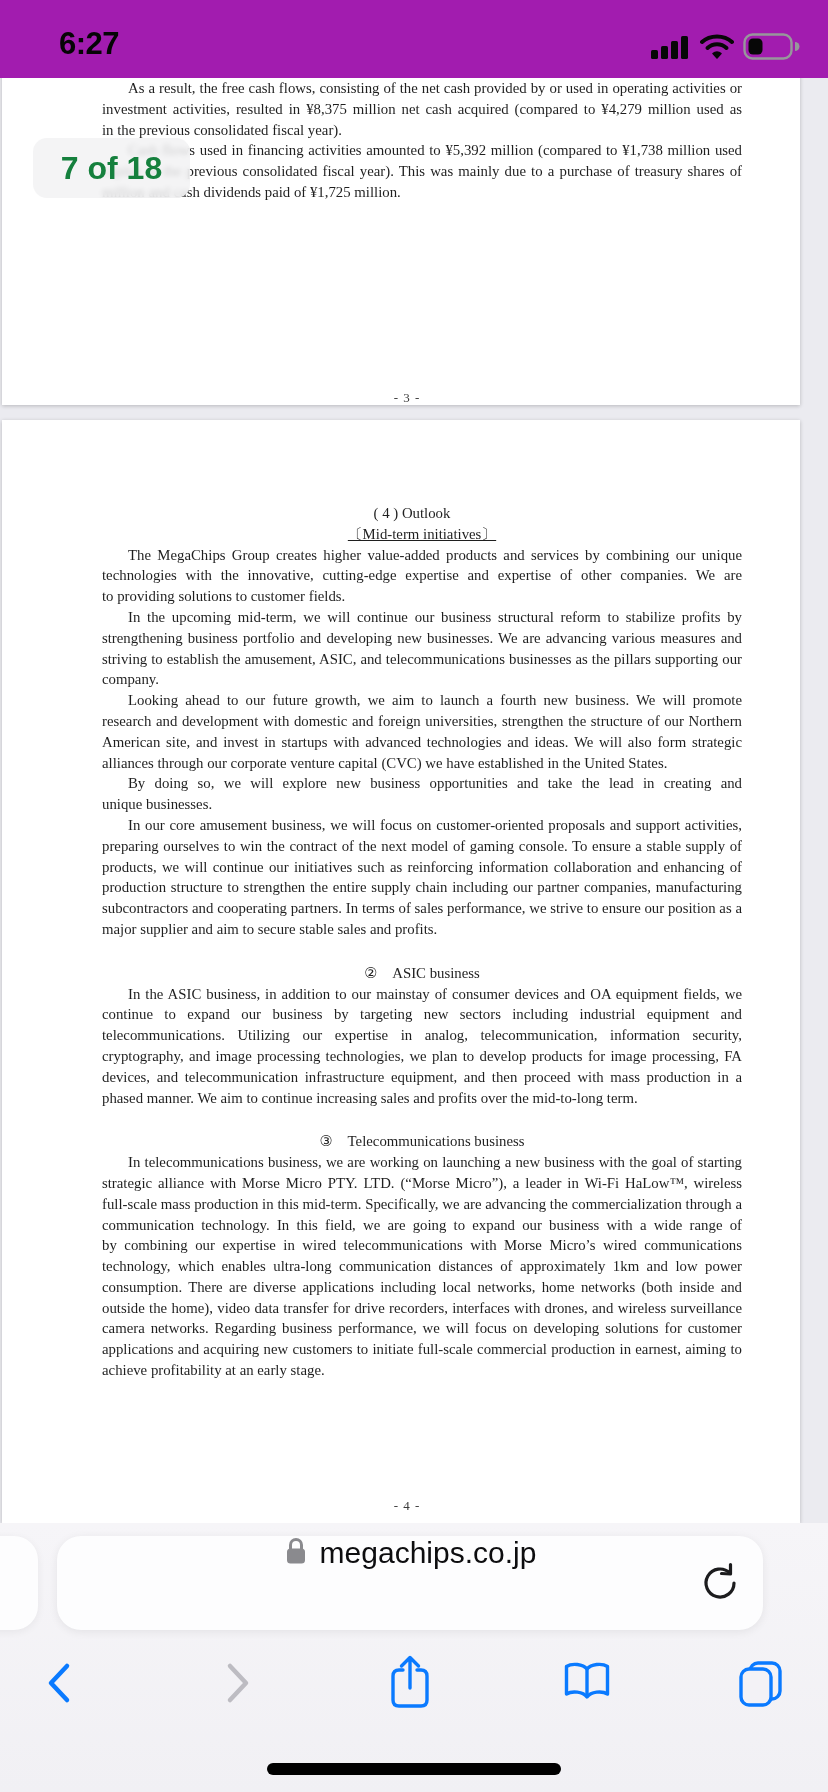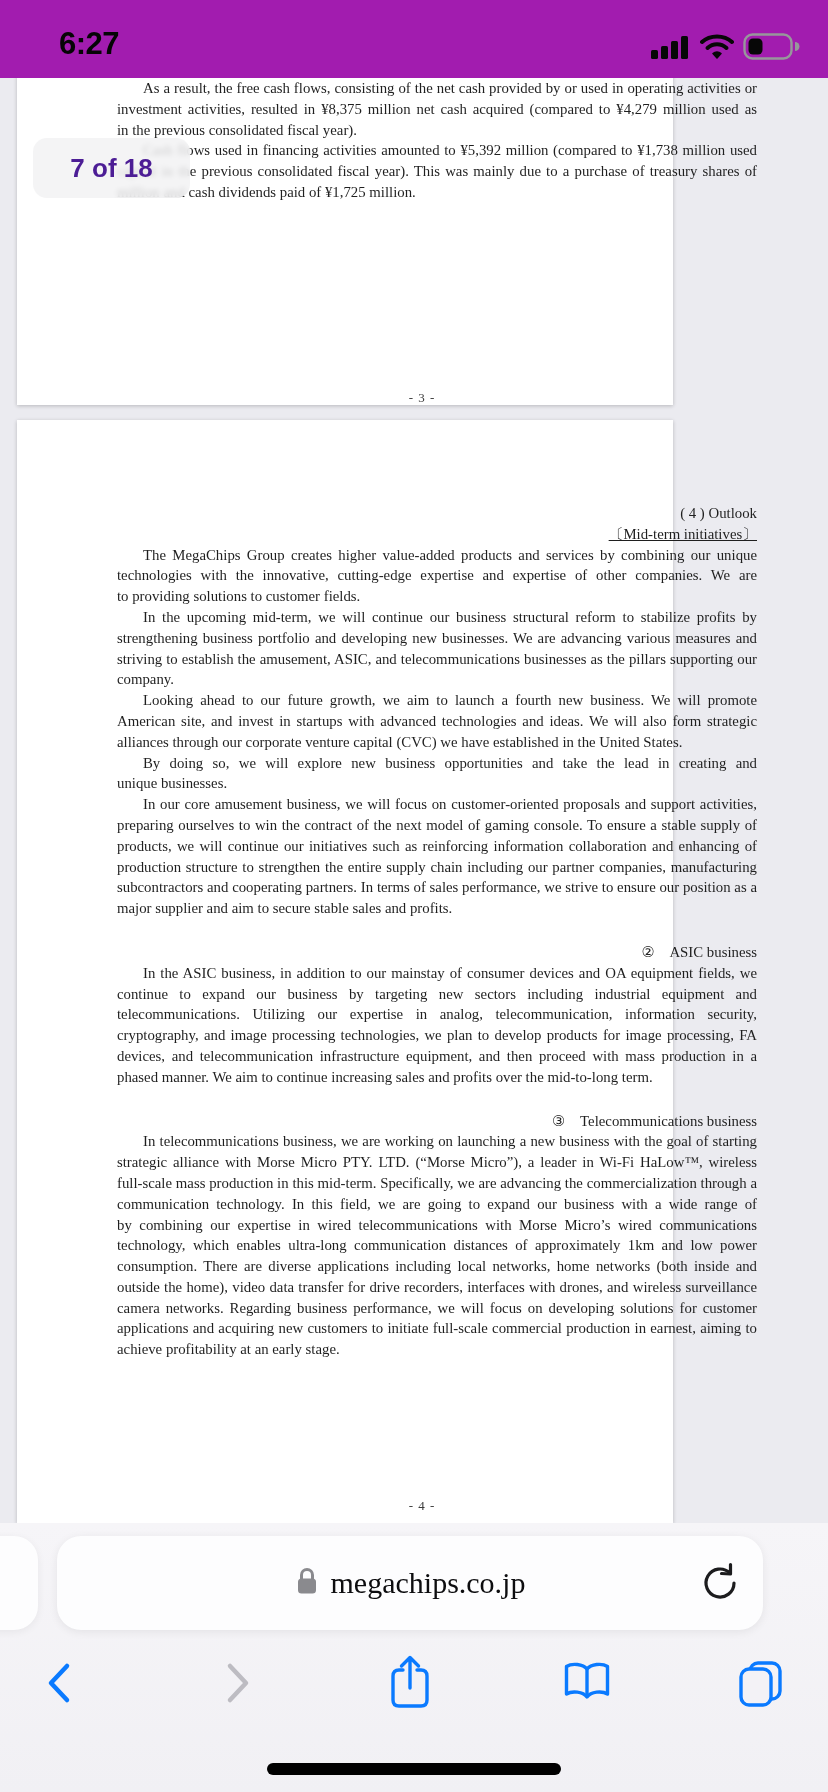--- a/index.html
+++ b/index.html
@@ -4,62 +4,62 @@
 <style>
   html,body{margin:0;padding:0;}
   body{
     width:828px;height:1792px;position:relative;overflow:hidden;
     background:#eaeaef;
     font-family:"Liberation Sans","DejaVu Sans",sans-serif;
     -webkit-font-smoothing:antialiased;
   }
   
   .doc-area{position:absolute;left:0;top:0;width:828px;height:1523px;background:#ebebf0;}
-  .page{position:absolute;left:17px;width:656px;background:#ffffff;box-shadow:0 1px 4px rgba(0,0,0,0.22);}
+  .page{position:absolute;left:2px;width:798px;background:#ffffff;box-shadow:0 1px 4px rgba(0,0,0,0.22);}
   .page1{top:70px;height:335px;}
   .page2{top:420px;height:1103px;}
   .page-footer{position:absolute;left:0;width:810px;text-align:center;
     font-family:"Liberation Serif","DejaVu Serif",serif;font-size:13px;color:#3a3a3a;letter-spacing:1px;}
   .page1 .page-footer{top:320px;}
   .page2 .page-footer{top:1078px;}
 
   .textcol{position:absolute;left:80px;width:660px;color:#1f1f1f;
     font-family:"Liberation Serif","DejaVu Serif","DejaVu Sans",serif;font-size:14.8px;}
   .page1 .textcol{top:8px;}
   .page2 .textcol{top:83px;}
 
   .line{line-height:20.8px;height:20.8px;overflow:hidden;
     text-align:justify;text-align-last:justify;margin-left:20px;width:640px;}
   .line.indent{text-indent:26px;}
   .line.last{text-align-last:left;}
-  .h1line,.h2line,.h3line{line-height:20.8px;height:20.8px;text-align:right;}
+  .h1line,.h2line,.h3line{line-height:20.8px;height:20.8px;text-align:center;}
   .h1line{margin-left:0;}
   .h2line{margin-left:20px;text-decoration:underline;}
   .h3line{margin-left:20px;}
   .gap{margin-top:23px;}
 
   
   .page-badge{position:absolute;left:33px;top:138px;width:157px;height:60px;border-radius:14px;
     background:rgba(241,241,243,0.82);backdrop-filter:blur(2.5px);-webkit-backdrop-filter:blur(2.5px);
     display:flex;align-items:center;justify-content:center;z-index:30;
-    font-size:26px;font-weight:600;color:#4c1d95;}
+    font-size:32px;font-weight:600;color:#15803d;}
 
   
   .status-bar{position:absolute;left:0;top:0;width:828px;height:78px;background:#a21caf;z-index:40;}
   .status-time{position:absolute;left:59px;top:26px;font-size:31px;font-weight:600;color:#050505;letter-spacing:-0.5px;}
   .status-icons{position:absolute;right:28px;top:33px;display:flex;align-items:center;gap:9px;}
 
   
   .bottom-chrome{position:absolute;left:0;top:1523px;width:828px;height:269px;
     background:linear-gradient(#f6f5f8,#f1f0f4);z-index:40;}
   .tab-peek{position:absolute;left:-26px;top:13px;width:64px;height:94px;border-radius:24px;
     background:#fdfdfe;box-shadow:0 2px 8px rgba(0,0,0,0.06);}
   .url-bar{position:absolute;left:57px;top:13px;width:706px;height:94px;border-radius:24px;
     background:#fdfdfe;box-shadow:0 2px 10px rgba(0,0,0,0.07);
-    display:flex;align-items:center;justify-content:center;font-family:Liberation Serif, serif;}
+    display:flex;align-items:flex-start;justify-content:center;}
   .url-text{font-size:30px;color:#0d0d0f;margin-left:12px;}
   .reload-btn{position:absolute;right:22px;top:0;height:94px;display:flex;align-items:center;}
   .toolbar{position:absolute;left:0;top:130px;width:828px;height:110px;}
   .tb-btn{position:absolute;top:0;height:60px;display:flex;align-items:center;justify-content:center;}
   .home-indicator{position:absolute;left:267px;top:240px;width:294px;height:12px;border-radius:6px;background:#000;}
 </style>
 </head>
 <body>
 
 <div class="doc-area">
@@ -81,20 +81,21 @@
         <div class="h1line">( 4 ) Outlook</div>
         <div class="h2line">〔Mid-term initiatives〕</div>
         <div class="line indent">The MegaChips Group creates higher value-added products and services by combining our unique</div>
         <div class="line">technologies with the innovative, cutting-edge expertise and expertise of other companies. We are committed</div>
         <div class="line last">to providing solutions to customer fields.</div>
         <div class="line indent">In the upcoming mid-term, we will continue our business structural reform to stabilize profits by</div>
         <div class="line">strengthening business portfolio and developing new businesses. We are advancing various measures and</div>
         <div class="line">striving to establish the amusement, ASIC, and telecommunications businesses as the pillars supporting our</div>
         <div class="line last">company.</div>
         <div class="line indent">Looking ahead to our future growth, we aim to launch a fourth new business. We will promote collaborative</div>
+        <div class="line">research and development with domestic and foreign universities, strengthen the structure of our Northern</div>
         <div class="line">American site, and invest in startups with advanced technologies and ideas. We will also form strategic</div>
         <div class="line last">alliances through our corporate venture capital (CVC) we have established in the United States.</div>
         <div class="line indent">By doing so, we will explore new business opportunities and take the lead in creating and commercializing</div>
         <div class="line last">unique businesses.</div>
         <div class="line indent">In our core amusement business, we will focus on customer-oriented proposals and support activities, fully</div>
         <div class="line">preparing ourselves to win the contract of the next model of gaming console. To ensure a stable supply of</div>
         <div class="line">products, we will continue our initiatives such as reinforcing information collaboration and enhancing of our</div>
         <div class="line">production structure to strengthen the entire supply chain including our partner companies, manufacturing</div>
         <div class="line">subcontractors and cooperating partners. In terms of sales performance, we strive to ensure our position as a</div>
         <div class="line last">major supplier and aim to secure stable sales and profits.</div>

